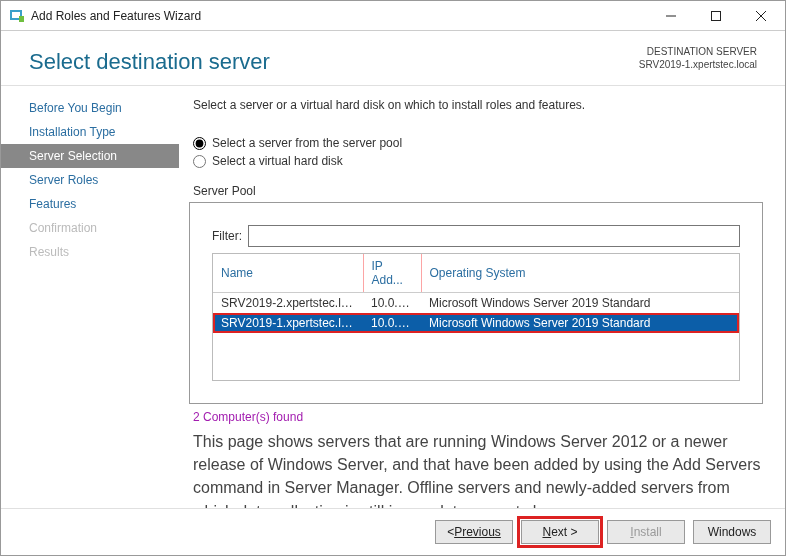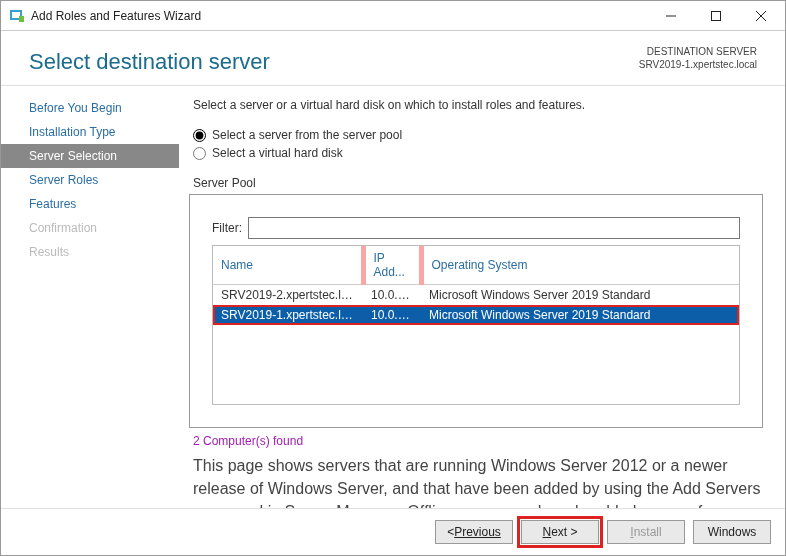--- a/index.html
+++ b/index.html
@@ -14,32 +14,32 @@
   .winbtn svg { width:10px; height:10px; stroke:#222; stroke-width:1; fill:none; }
   .header { padding: 18px 28px 10px 28px; position: relative; }
   .header h1 { font-size: 22px; font-weight: 400; color: #1a6b8e; }
   .dest-header { position:absolute; right: 28px; top: 14px; text-align: right; font-size: 10px; color:#444; line-height:1.3; }
   .body { flex:1; display:flex; border-top: 1px solid #e0e0e0; border-bottom: 1px solid #e0e0e0; overflow:hidden; }
   .sidebar { width: 178px; padding-top: 10px; }
   .sidebar .navitem { font-size: 12px; color: #2b6ea1; padding: 5px 0 5px 28px; cursor: pointer; }
   .sidebar .navitem.active { background: #888; color: #ffffff; }
   .sidebar .navitem.disabled { color: #bbb; cursor: default; }
   .main { flex:1; padding: 12px 22px 8px 10px; font-size: 12px; color:#333; display:flex; flex-direction:column; }
-  .intro { margin-bottom: 14px; padding-left:4px; }
+  .intro { margin-bottom: 22px; padding-left:4px; }
   .radio-row { display:flex; align-items:center; margin: 2px 0 2px 4px; font-size:12px; }
   .radio-row input { margin-right:6px; accent-color:#000; }
   .pool-label { margin: 14px 0 4px 4px; font-size:12px; color:#333; }
   .pool-box { border:1px solid #999; padding:22px; }
   .filter-row { display:flex; align-items:center; gap:6px; margin-bottom:4px; }
   .filter-row label { font-size:12px; }
   .filter-row input { flex:1; height:22px; border:1px solid #777; font-size:12px; padding:0 4px; }
-  .grid { border:1px solid #bbb; margin-top:6px; height: 160px; overflow:hidden; background:#fff; }
+  .grid { border:1px solid #bbb; margin-top:6px; height: 128px; overflow:hidden; background:#fff; }
   .grid table { width:100%; border-collapse:collapse; font-size:12px; table-layout:fixed; }
   .grid thead th { text-align:left; font-weight:400; color:#2b6ea1; padding:5px 8px; border-bottom:1px solid #ccc; background:#fff; }
-  .grid thead th + th { border-left:5px solid #fca5a5; }
+  .grid thead th + th { border-left:1px solid #fca5a5; }
   .grid tbody td { padding:3px 8px; white-space:nowrap; overflow:hidden; text-overflow:ellipsis; }
   .grid tbody tr.selected { background:#0c5ea8; color:#fff; }
   .grid tbody tr.selected.highlighted { outline:2px solid #d22; outline-offset:-2px; }
   .count { font-size:12px; margin:6px 0 6px 4px; color:#a21caf; }
   .desc { font-size:16px; color:#444; line-height:1.45; padding:0 2px 0 4px; }
   .footer { height: 46px; display:flex; align-items:center; justify-content:flex-end; padding: 0 14px; gap:8px; background:#fff; }
   .btn { min-width:78px; height:24px; font-size:12px; border:1px solid #999; background:#e9e9e9; color:#222; padding:0 8px; cursor:pointer; display:inline-flex; align-items:center; justify-content:center; }
   .btn:disabled, .btn.disabled { color:#9a9a9a; cursor:default; }
   .btn .ul { text-decoration: underline; }
   .btn.highlight { outline:3px solid #d22; outline-offset:1px; }

